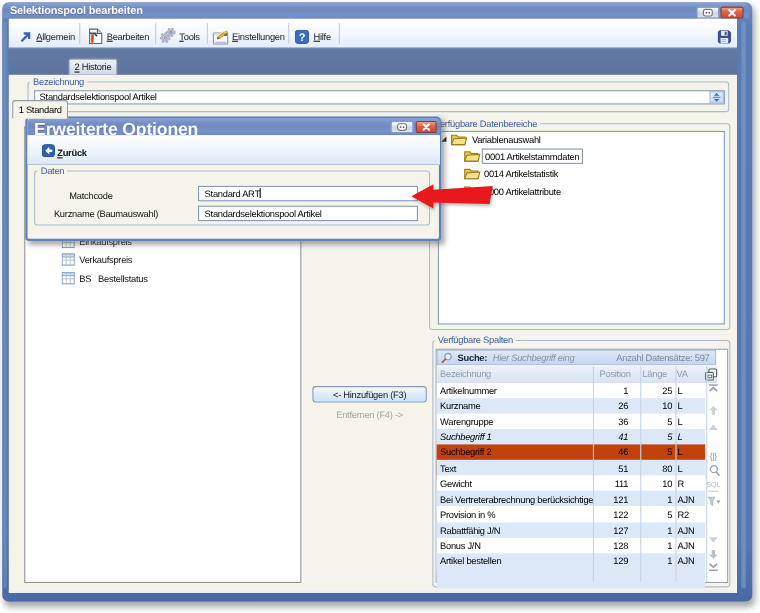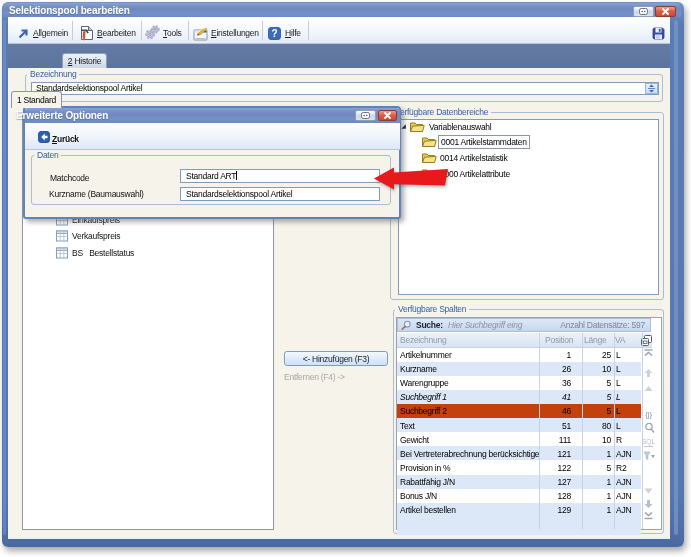--- a/index.html
+++ b/index.html
@@ -167,21 +167,21 @@
     <path d="M3.5 6.2 L15.2 5.4 L13.6 11.5 L1.5 11.5 Z" fill="#f8e287" stroke="#94801e" stroke-width="1"></path>
   </svg>
 <div class="trtxt" style="left:440px;top:153px;">0014 Artikelstatistik</div>
 <svg class="abs" style="left:421px;top:167px" width="16" height="13" viewBox="0 0 16 13">
     <path d="M1.5 3 L6 3 L7.5 4.5 L13.5 4.5 L13.5 11.5 L1.5 11.5 Z" fill="#eec54e" stroke="#94801e" stroke-width="1"></path>
     <path d="M3.5 6.2 L15.2 5.4 L13.6 11.5 L1.5 11.5 Z" fill="#f8e287" stroke="#94801e" stroke-width="1"></path>
   </svg>
 <div class="trtxt" style="left:440px;top:169px;">0000 Artikelattribute</div>
 
 <div class="abs" style="left:284px;top:351px;width:104px;height:15px;background:linear-gradient(180deg,#f3f9fe 0%,#dcebfb 55%,#cfe2f8 100%);border:1px solid #7f9db9;border-radius:3px;font-size:8.5px;color:#222;text-align:center;line-height:14px;">&lt;- Hinzufügen (F3)</div>
-<div class="abs" style="left:284px;top:372px;width:104px;text-align:left;font-size:8.5px;color:#a6a6a6;">Entfernen (F4) -&gt;</div>
+<div class="abs" style="left:284px;top:372px;width:104px;text-align:center;font-size:8.5px;color:#a6a6a6;">Entfernen (F4) -&gt;</div>
 
 <div class="grp" style="left:393px;top:309px;width:271px;height:225px;"></div>
 <div class="grplbl" style="left:395px;top:304px;">Verfügbare Spalten</div>
 <div class="abs" style="left:396px;top:317px;width:266px;height:213px;background:#fff;border:1px solid #9aa2ac;"></div>
 
 <div class="abs" style="left:397px;top:318px;width:254px;height:14px;background:linear-gradient(180deg,#dde8f8,#c4d7f0);border:1px solid #aabfde;"></div>
 <svg class="abs" style="left:401px;top:320px" width="11" height="11" viewBox="0 0 11 11">
     <circle cx="6.3" cy="4.2" r="2.9" fill="#e8eef8" stroke="#8d98a8" stroke-width="1.1"></circle>
     <path d="M4 6.5 L1.2 9.3" stroke="#a86838" stroke-width="1.6" stroke-linecap="round"></path>
   </svg>
@@ -306,41 +306,41 @@
 <svg class="abs" style="left:643px;top:499px" width="11" height="10" viewBox="0 0 11 10">
     <path d="M5.5 9 L9.5 5 L7 5 L7 1 L4 1 L4 5 L1.5 5 Z" fill="#b8c0cc"></path>
   </svg>
 <svg class="abs" style="left:643px;top:511px" width="11" height="9" viewBox="0 0 11 9">
     <path d="M2 1.5 L5.5 4.5 L9 1.5" fill="none" stroke="#98a2b0" stroke-width="1.6"></path>
     <path d="M1.5 7.5 L9.5 7.5" stroke="#98a2b0" stroke-width="1.4"></path>
   </svg>
 
 <div class="abs" id="dlg" style="left:23px;top:106px;width:378px;height:113px;background:#f5f3ea;border:2px solid #5e82bd;border-radius:4px 4px 3px 3px;box-shadow:3px 3px 5px rgba(90,90,90,0.5);"></div>
 <div class="abs" style="left:24.5px;top:107.5px;width:375px;height:15px;border-radius:3px 3px 0 0;background:linear-gradient(180deg,#8aa2d6 0%,#7590c8 25%,#7188b9 45%,#7591cd 75%,#6c89c2 100%);"></div>
-<div class="abs" style="left:16px;top:109.5px;font-size:10px;font-weight:bold;color:#fff;letter-spacing:-0.15px;text-shadow:0 1px 1px rgba(40,60,100,.4);">Erweiterte Optionen</div>
+<div class="abs" style="left:31px;top:109.5px;font-size:16px;font-weight:bold;color:#fff;letter-spacing:-0.15px;text-shadow:0 1px 1px rgba(40,60,100,.4);">Erweiterte Optionen</div>
 <div class="tbtn" style="left:355px;top:110px;width:21px;height:11px;background:linear-gradient(180deg,#fdfeff,#ccd6e8 55%,#dde5f2);border:1px solid #8e9fbd;">
  <svg width="19" height="9" viewBox="0 0 19 9" style="position:absolute;left:0;top:0">
       <rect x="5.5" y="1.5" width="8" height="6" rx="1.8" fill="#fdfdfd" stroke="#6e747e" stroke-width="1"></rect>
       <circle cx="8.2" cy="4.5" r="0.8" fill="#5a5a5a"></circle>
       <circle cx="10.8" cy="4.5" r="0.8" fill="#5a5a5a"></circle>
     </svg>
   </div>
 <div class="tbtn" style="left:378px;top:110px;width:19px;height:11px;background:linear-gradient(180deg,#f09d83,#dd5f48 45%,#cc4730);border:1px solid #8e3d2c;">
  <svg width="17" height="9" viewBox="0 0 17 9" style="position:absolute;left:0;top:0">
       <path d="M6 2 L11 7 M11 2 L6 7" stroke="#fff" stroke-width="1.9" stroke-linecap="round"></path>
     </svg>
   </div>
 <div class="abs" style="left:24.5px;top:122.5px;width:375px;height:27px;background:linear-gradient(180deg,#fdfeff 0%,#f0f5fc 50%,#dde8f6 100%);border-bottom:1px solid #b7c5d9;"></div>
 <svg class="abs" style="left:38px;top:131px" width="12" height="12" viewBox="0 0 12 12">
     <rect x="0.5" y="0.5" width="11" height="11" rx="2.5" fill="#2e62b0" stroke="#1e4680" stroke-width="0.8"></rect>
     <path d="M6.8 2.5 L3.2 6 L6.8 9.5 L6.8 7.2 L9.5 7.2 L9.5 4.8 L6.8 4.8 Z" fill="#fff"></path>
   </svg>
 <div class="abs" style="left:52px;top:133.5px;font-size:8.5px;color:#111;font-weight:bold;"><u>Z</u>urück</div>
 <div class="grp" style="left:31px;top:155px;width:360px;height:50px;background:#f5f3ea;"></div>
 <div class="grplbl" style="left:34px;top:150px;background:#f5f3ea;">Daten</div>
-<div class="lbl" style="left:50px;top:173px;">Matchcode</div>
+<div class="lbl" style="left:63px;top:173px;">Matchcode</div>
 <div class="lbl" style="left:49px;top:189px;">Kurzname (Baumauswahl)</div>
 <div class="inp" style="left:180px;top:169px;width:200px;height:14px;line-height:12px;padding-left:5px;">Standard ART<span style="display:inline-block;width:1px;height:9px;background:#000;vertical-align:-1px;"></span></div>
 <div class="inp" style="left:180px;top:187px;width:200px;height:14px;line-height:12px;padding-left:5px;">Standardselektionspool Artikel</div>
 
 <svg class="abs" style="left:370px;top:160px;filter:drop-shadow(1px 2px 1.5px rgba(80,80,80,0.4));" width="85" height="35" viewBox="0 0 85 35">
 <polygon points="4,18.5 24,7.5 24,12.6 78,9 75,25.5 24,24.2 24,29.5" fill="#e8191c"></polygon>
   </svg>
 
 </body></html>

